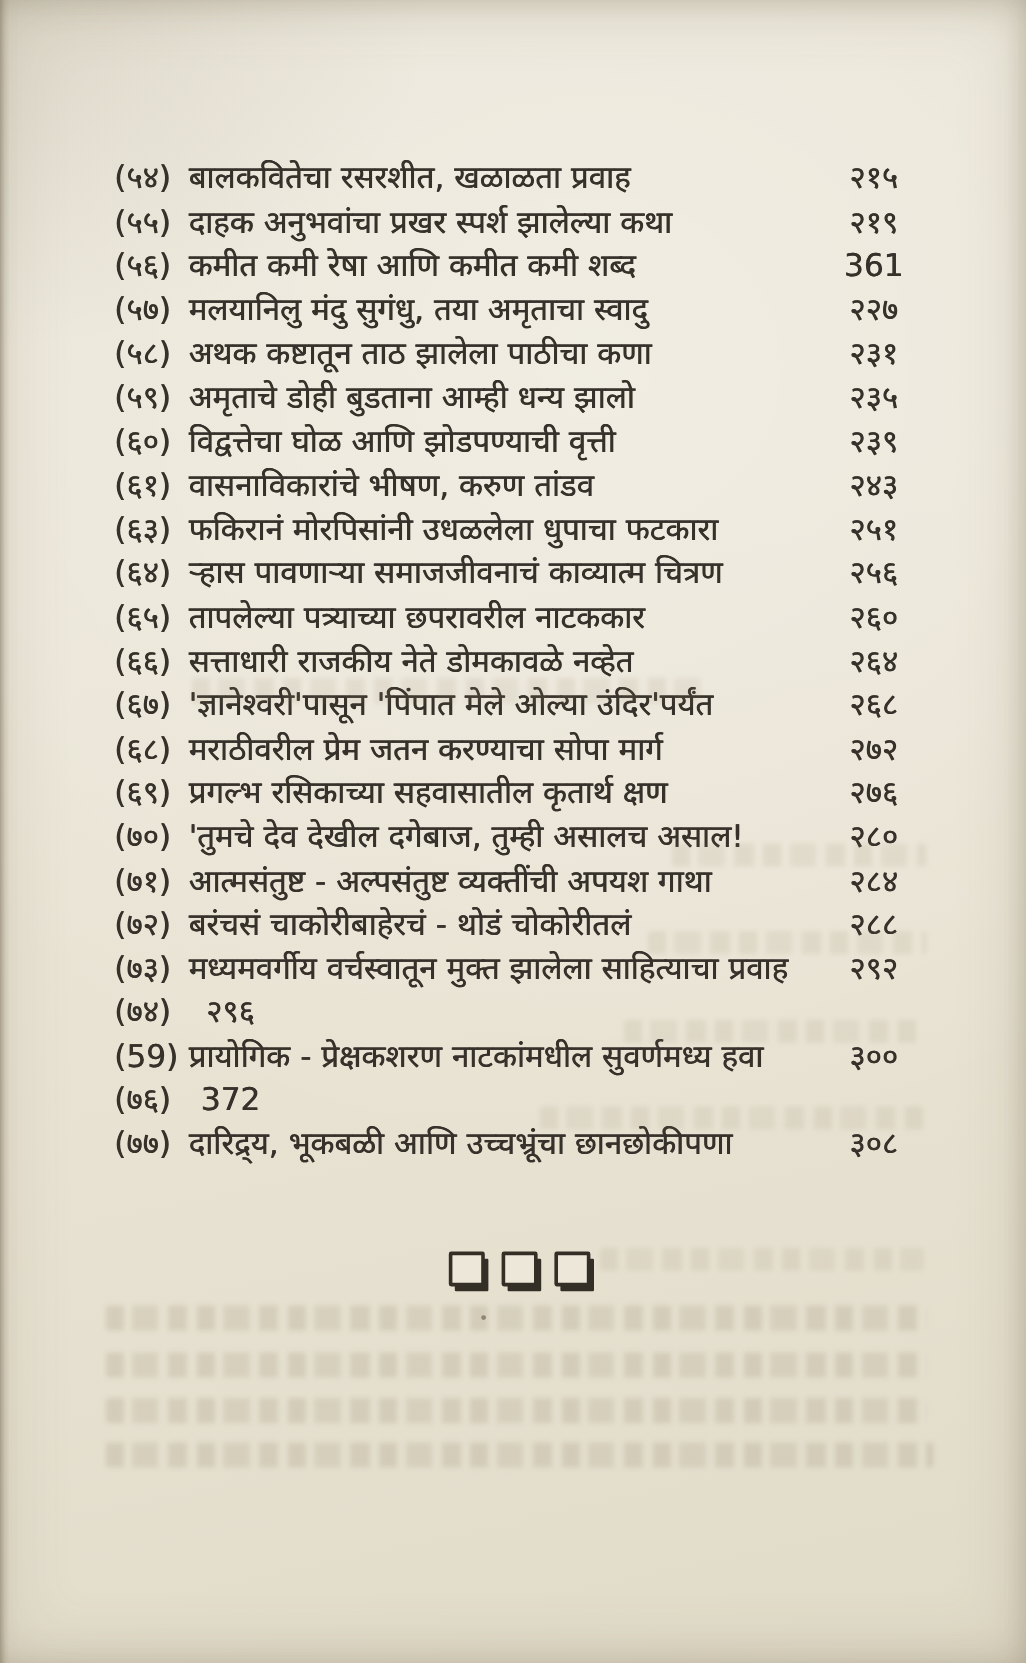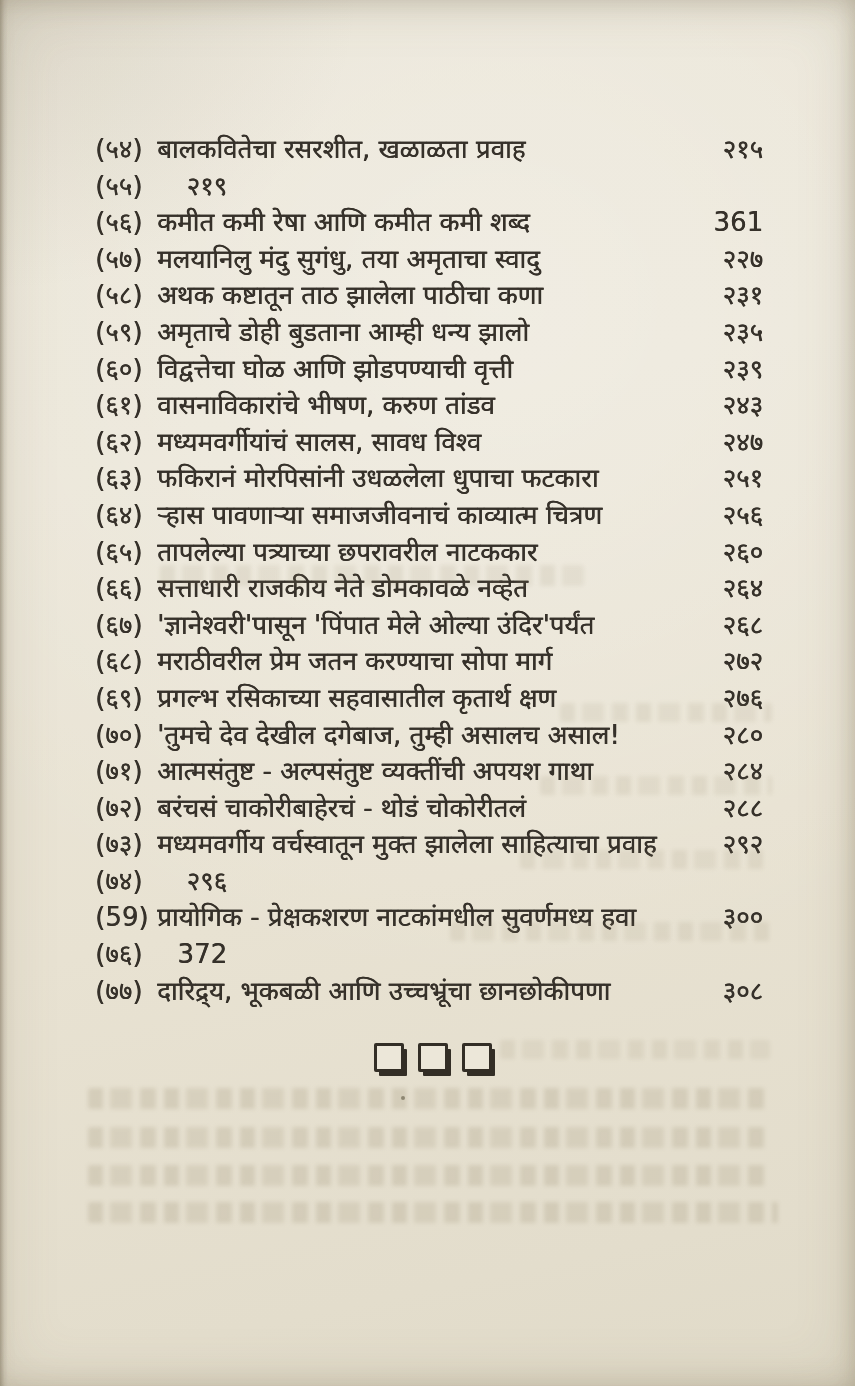--- a/index.html
+++ b/index.html
@@ -38,21 +38,21 @@
   }
   .row {
     display: flex; align-items: baseline;
     height: 36.6px;
     font-size: 26px; line-height: 36.6px;
     white-space: nowrap;
     text-shadow: 0.45px 0 0 currentColor; 
   }
   .num { flex: none; width: 62px; }
   .title { flex: 1 1 auto; overflow: visible; }
-  .pg { flex: none; width: 70px; text-align: right; }
+  .pg { flex: none; width: 70px; text-align: center; }
   
   .ornament {
     position: absolute; left: 374px; top: 1043px;
     display: flex; gap: 14px;
   }
   .sq {
     width: 24px; height: 23px;
     background: #ece7d9;
     border: 3.5px solid #332e26;
     border-radius: 2px;
@@ -86,20 +86,21 @@
 <div class="scan">
 
   <div class="toc">
       <div class="row">
         <span class="num">(५४)</span>
         <span class="title">बालकवितेचा रसरशीत, खळाळता प्रवाह</span>
         <span class="pg">२१५</span>
       </div>
       <div class="row">
         <span class="num">(५५)</span>
+        <span class="title">दाहक अनुभवांचा प्रखर स्पर्श झालेल्या कथा</span>
         <span class="pg">२१९</span>
       </div>
       <div class="row">
         <span class="num">(५६)</span>
         <span class="title">कमीत कमी रेषा आणि कमीत कमी शब्द</span>
         <span class="pg">361</span>
       </div>
       <div class="row">
         <span class="num">(५७)</span>
         <span class="title">मलयानिलु मंदु सुगंधु, तया अमृताचा स्वादु</span>
@@ -117,25 +118,20 @@
       </div>
       <div class="row">
         <span class="num">(६०)</span>
         <span class="title">विद्वत्तेचा घोळ आणि झोडपण्याची वृत्ती</span>
         <span class="pg">२३९</span>
       </div>
       <div class="row">
         <span class="num">(६१)</span>
         <span class="title">वासनाविकारांचे भीषण, करुण तांडव</span>
         <span class="pg">२४३</span>
-      </div>
-      <div class="row">
-        <span class="num">(६२)</span>
-        <span class="title">मध्यमवर्गीयांचं सालस, सावध विश्व</span>
-        <span class="pg">२४७</span>
       </div>
       <div class="row">
         <span class="num">(६३)</span>
         <span class="title">फकिरानं मोरपिसांनी उधळलेला धुपाचा फटकारा</span>
         <span class="pg">२५१</span>
       </div>
       <div class="row">
         <span class="num">(६४)</span>
         <span class="title">ऱ्हास पावणाऱ्या समाजजीवनाचं काव्यात्म चित्रण</span>
         <span class="pg">२५६</span>

